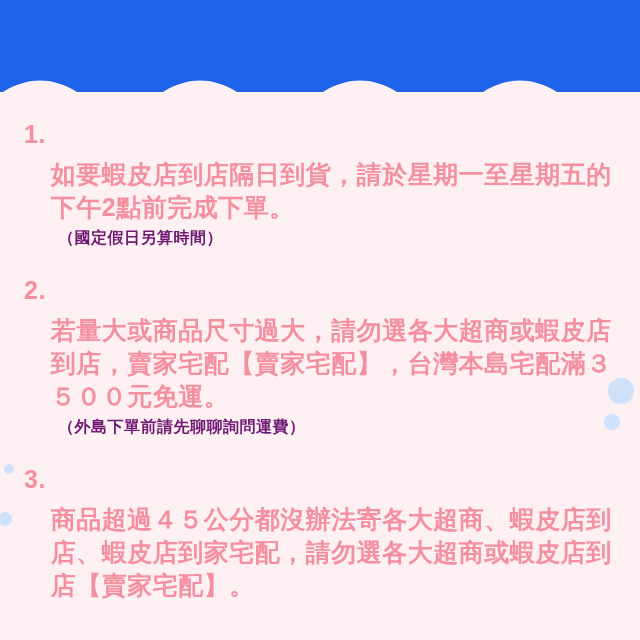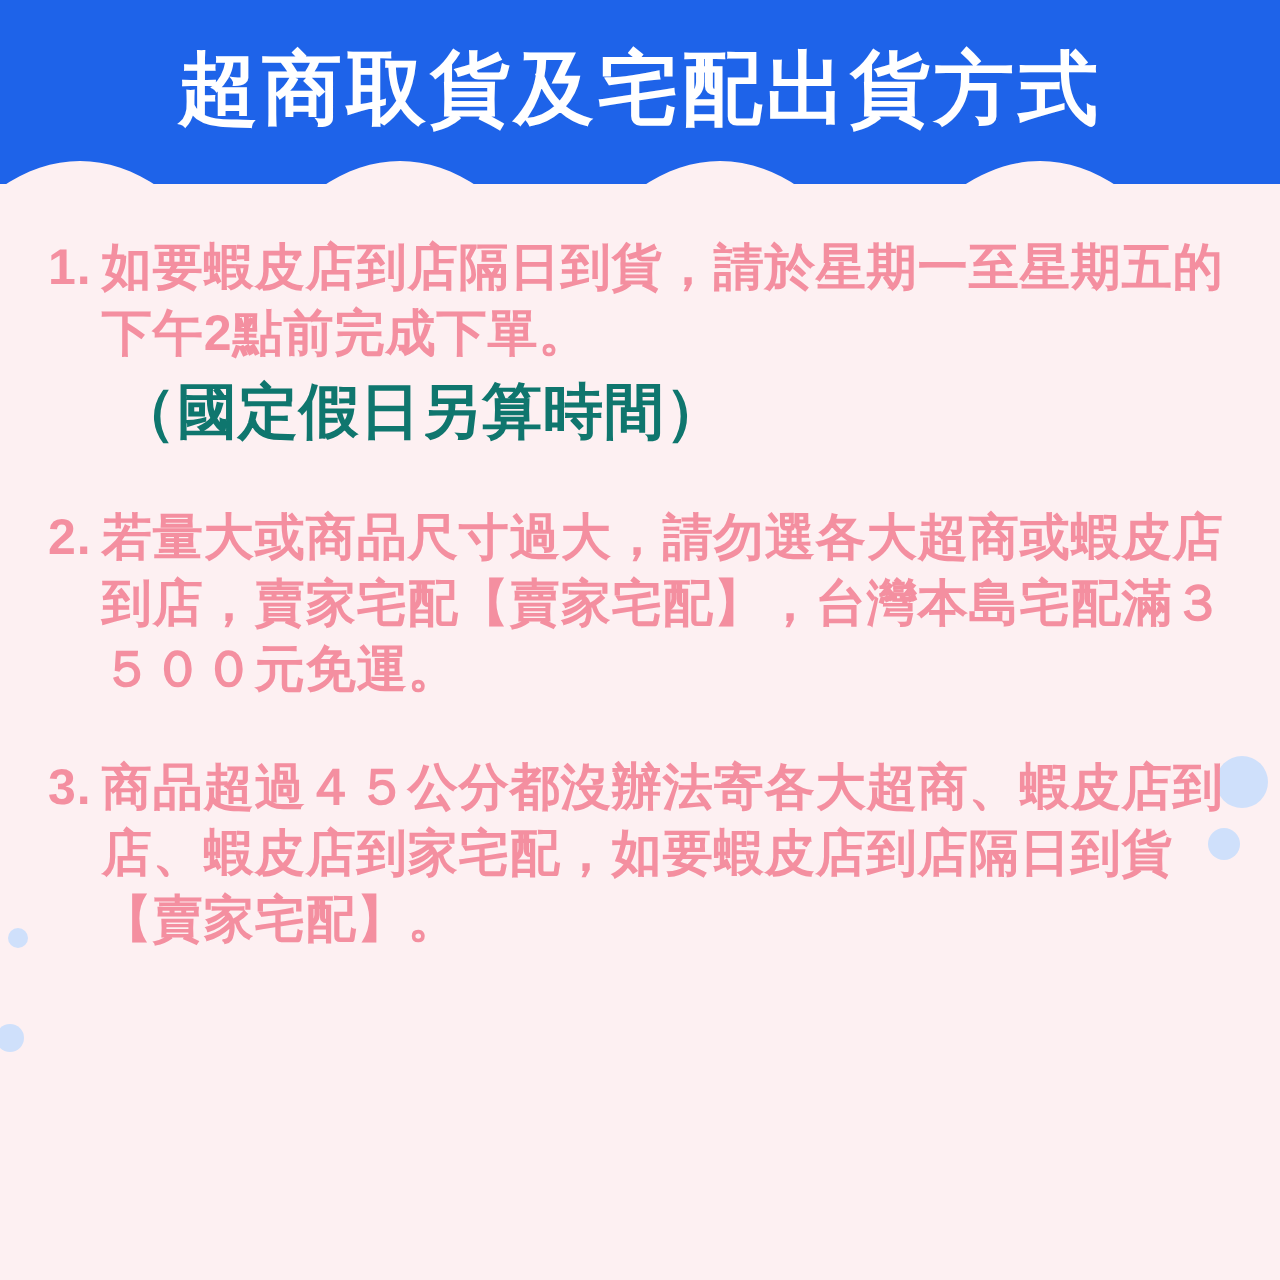--- a/index.html
+++ b/index.html
@@ -81,49 +81,47 @@
     letter-spacing: 0.5px;
   }
   .item-num {
     flex: 0 0 auto;
     padding-right: 5px;
     color: #f48fa0;
     font-weight: bold;
   }
   .item-text {
     flex: 1 1 auto;
+    margin-top: 40px;
   }
   .item-note {
     margin-top: 3px;
     padding-left: 34px;
-    color: #0f766e;
-    font-size: 30px;
+    color: #701a75;
+    font-size: 16px;
     font-weight: bold;
     line-height: 1.32;
     letter-spacing: 0.5px;
   }
   
   .dot {
     position: absolute;
     border-radius: 50%;
     background: #cfe0fb;
   }
   .dot.d1 { width: 26px; height: 26px; right: 6px;  top: 286px; }
   .dot.d2 { width: 16px; height: 16px; right: 20px; top: 322px; }
   .dot.d3 { width: 10px; height: 10px; left: 4px;   top: 372px; }
   .dot.d4 { width: 14px; height: 14px; left: -2px;  top: 420px; }
 </style>
 </head>
 <body>
 
 <div class="poster">
 
-  <div class="header">
-    <div class="header-title">超商取貨及宅配出貨方式</div>
-  </div>
 
   <svg class="wave" viewBox="0 0 640 34" preserveAspectRatio="none">
     <path d="M0,20 C26,2 54,2 80,20 C106,38 134,38 160,20 C186,2 214,2 240,20 C266,38 294,38 320,20 C346,2 374,2 400,20 C426,38 454,38 480,20 C506,2 534,2 560,20 C586,38 614,38 640,20 L640,34 L0,34 Z" fill="#fdf0f2"></path>
   </svg>
 
   <div class="panel">
 
     <div class="dot d1"></div>
     <div class="dot d2"></div>
     <div class="dot d3"></div>
@@ -137,24 +135,25 @@
           <span class="item-text">如要蝦皮店到店隔日到貨，請於星期一至星期五的下午2點前完成下單。</span>
         </div>
         <div class="item-note">（國定假日另算時間）</div>
       </div>
 
       <div class="item">
         <div class="item-main">
           <span class="item-num">2.</span>
           <span class="item-text">若量大或商品尺寸過大，請勿選各大超商或蝦皮店到店，賣家宅配【賣家宅配】，台灣本島宅配滿３５００元免運。</span>
         </div>
+        <div class="item-note">（外島下單前請先聊聊詢問運費）</div>
       </div>
 
       <div class="item">
         <div class="item-main">
           <span class="item-num">3.</span>
-          <span class="item-text">商品超過４５公分都沒辦法寄各大超商、蝦皮店到店、蝦皮店到家宅配，如要蝦皮店到店隔日到貨【賣家宅配】。</span>
+          <span class="item-text">商品超過４５公分都沒辦法寄各大超商、蝦皮店到店、蝦皮店到家宅配，請勿選各大超商或蝦皮店到店【賣家宅配】。</span>
         </div>
       </div>
 
     </div>
   </div>
 </div>
 
 </body></html>

